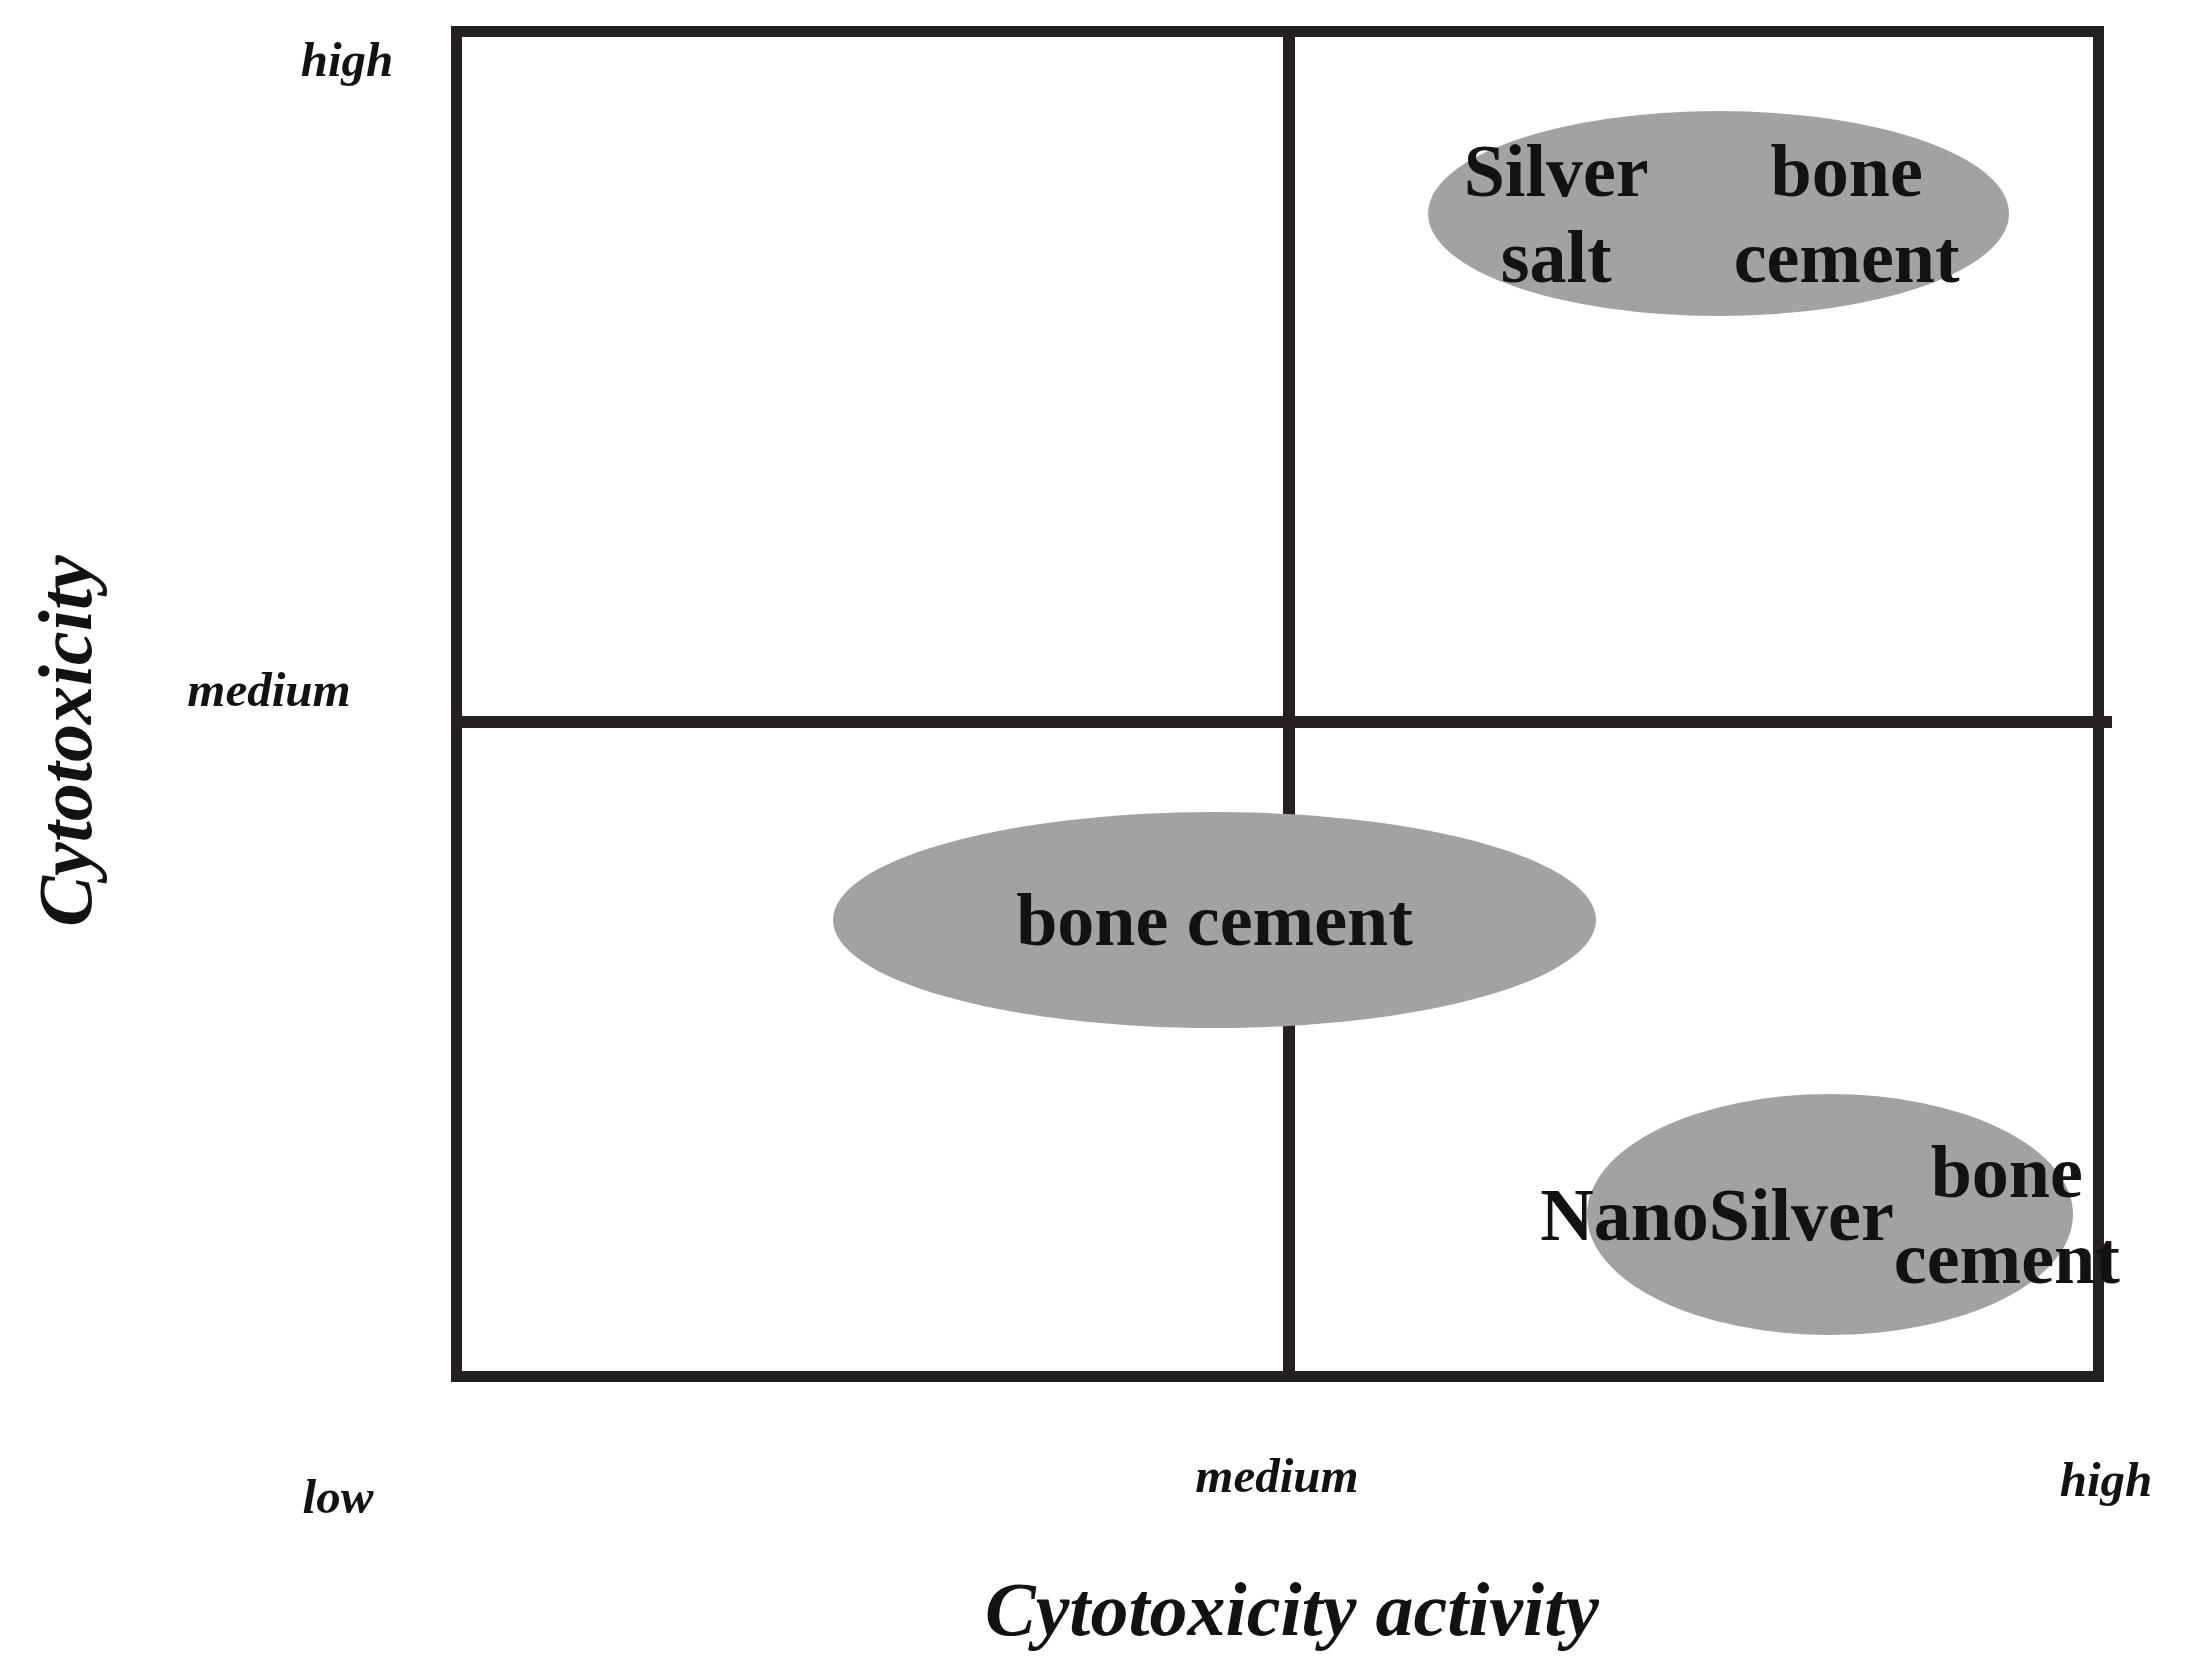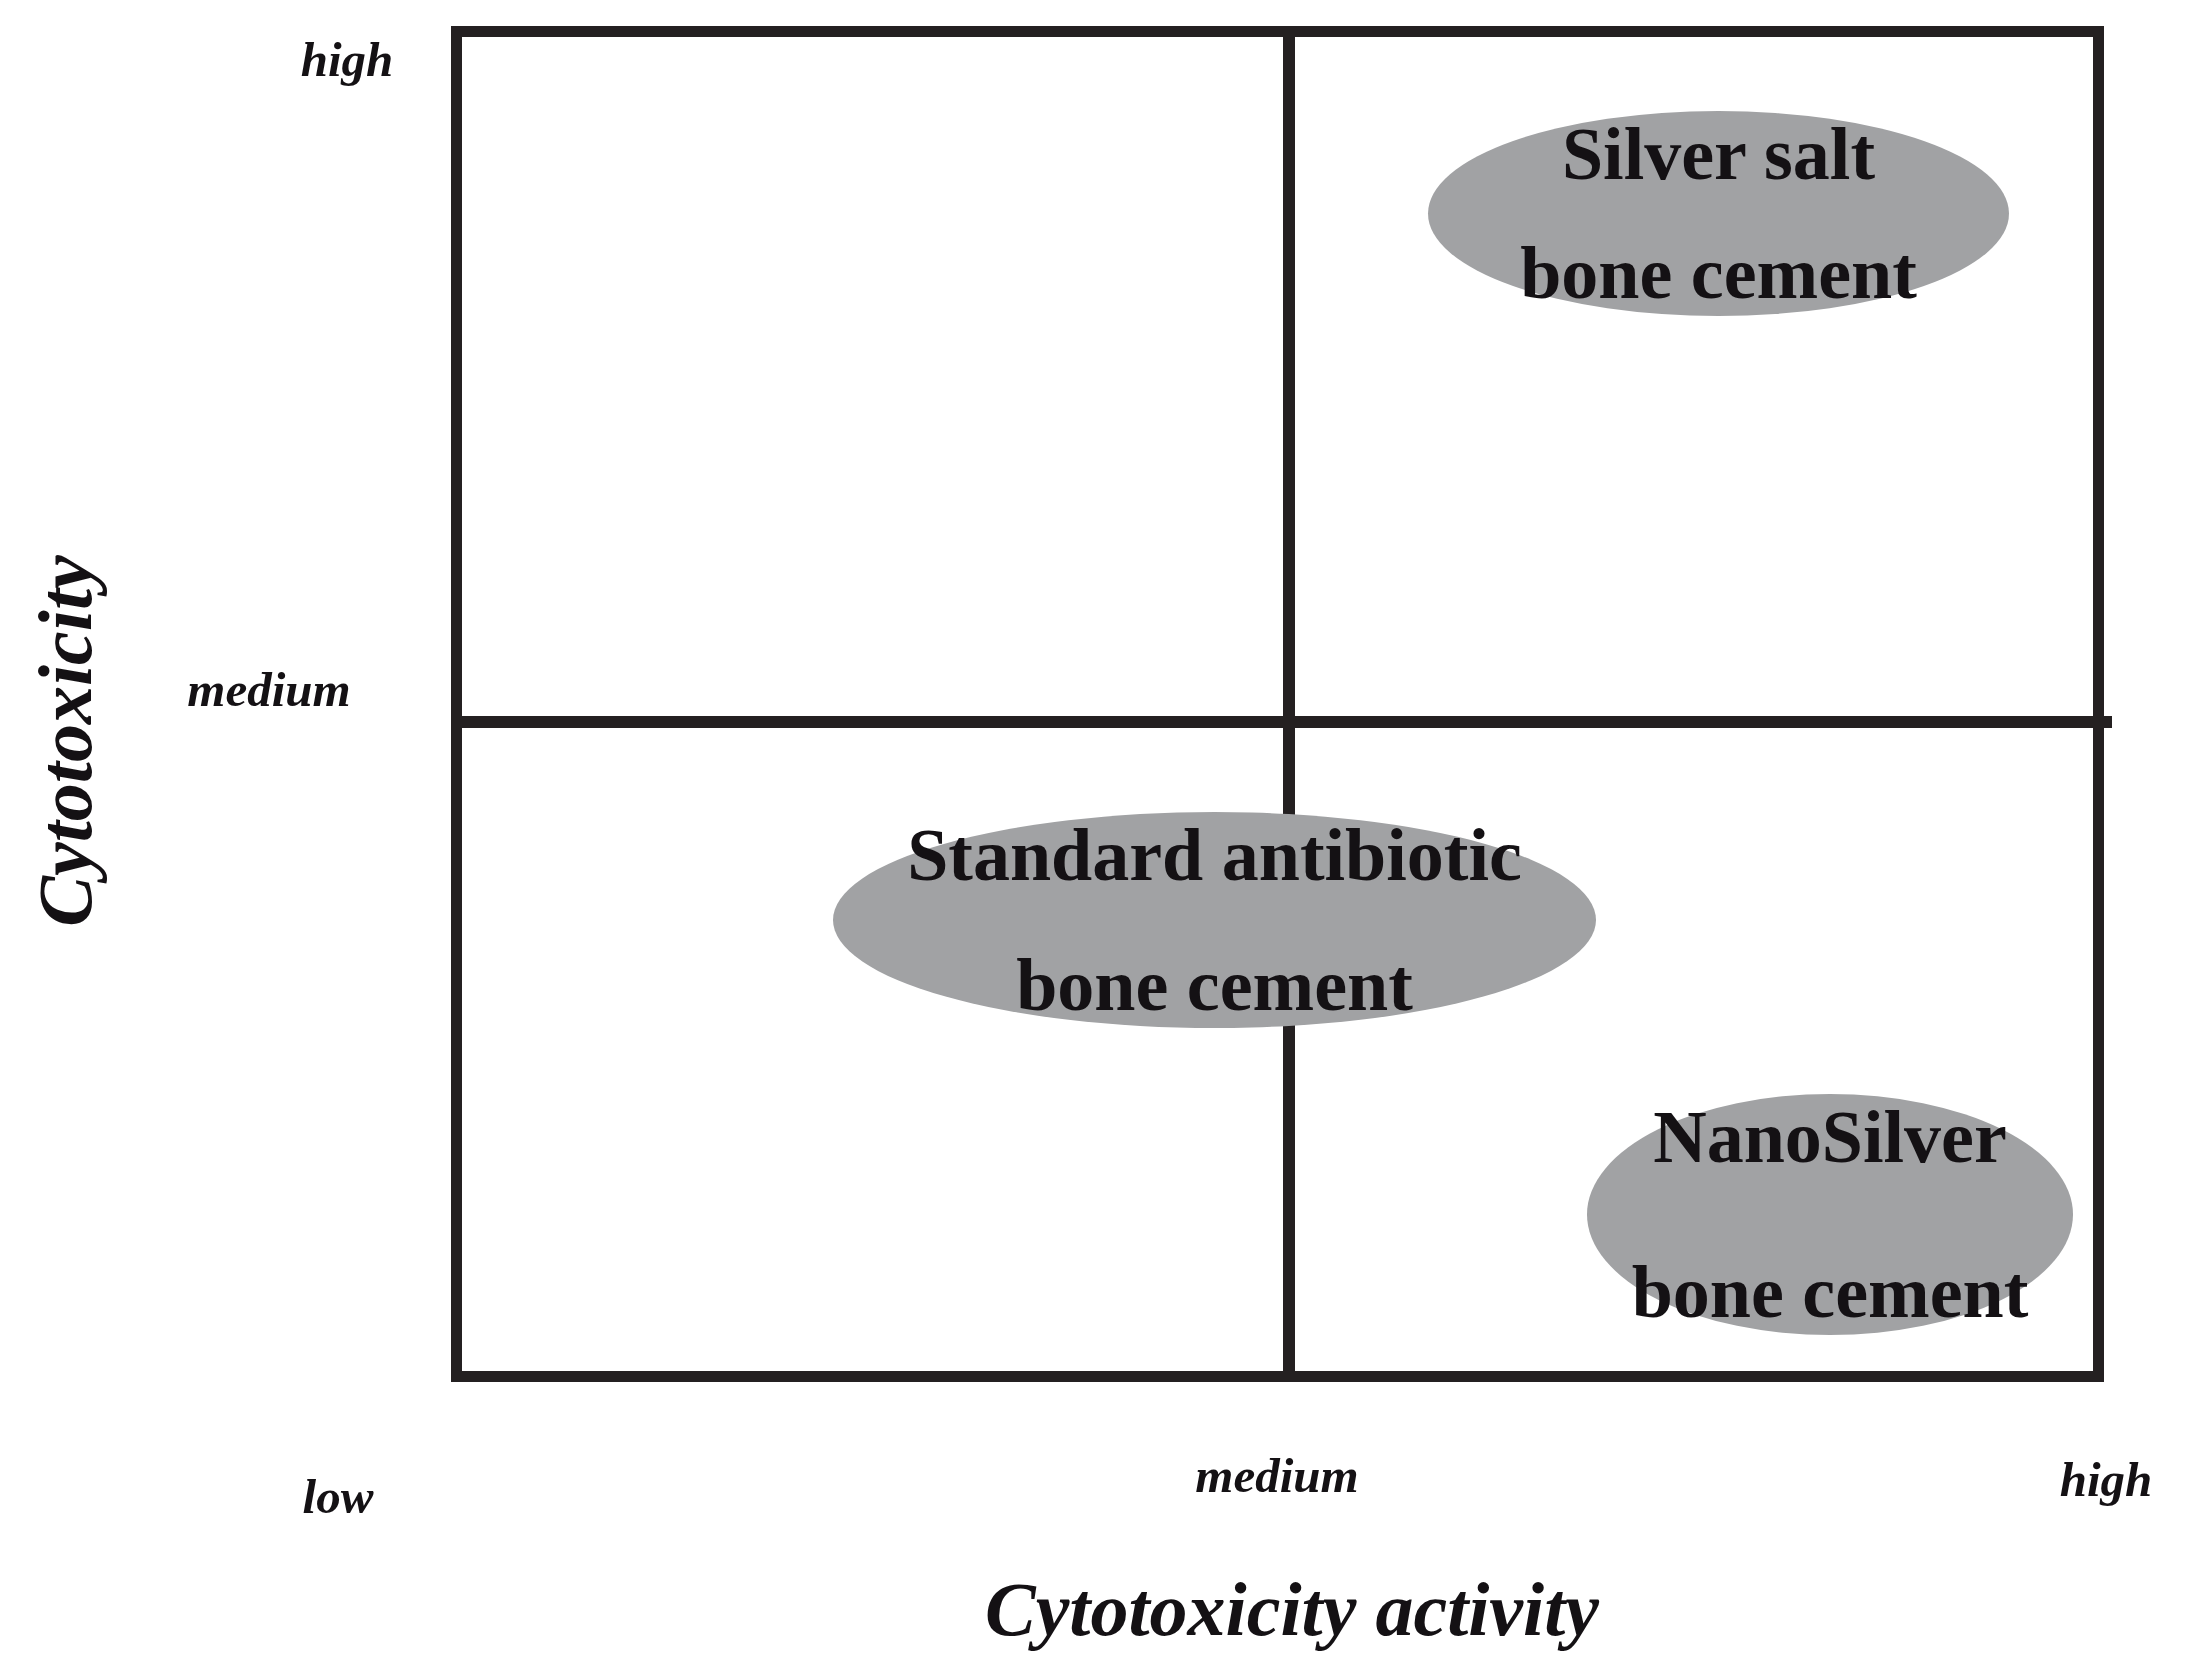--- a/index.html
+++ b/index.html
@@ -38,23 +38,23 @@
     left:451px;top:716px;
     width:1661px;height:11.7px;
     background:var(--line);
     z-index:1;
   }
   .bubble{
     position:absolute;
     border-radius:50%;
     background:var(--fill);
     display:flex;
-    flex-direction:column;
+    flex-direction:row;
     align-items:center;
-    justify-content:space-between;
+    justify-content:center;
     text-align:center;
     z-index:2;
     font-weight:bold;
     font-size:74px;
     line-height:86px;
     color:var(--text);
   }
   .bubble-silver   {left:1428px;top:111px; width:581px;height:205px;}
   .bubble-standard {left:833px; top:812px; width:763px;height:216px;}
   .bubble-nano     {left:1587px;top:1094px;width:486px;height:241px;}
@@ -101,21 +101,20 @@
   <div class="plot-box"></div>
   <div class="vline"></div>
   <div class="hline"></div>
 
   <div class="bubble bubble-silver">
     <div>Silver salt</div>
     <div>bone cement</div>
   </div>
 
   <div class="bubble bubble-standard">
-    <div>Standard antibiotic</div>
     <div>bone cement</div>
   </div>
 
   <div class="bubble bubble-nano">
     <div>NanoSilver</div>
     <div>bone cement</div>
   </div>
 
   <div class="tick tick-x-low">low</div>
   <div class="tick tick-x-medium">medium</div>

